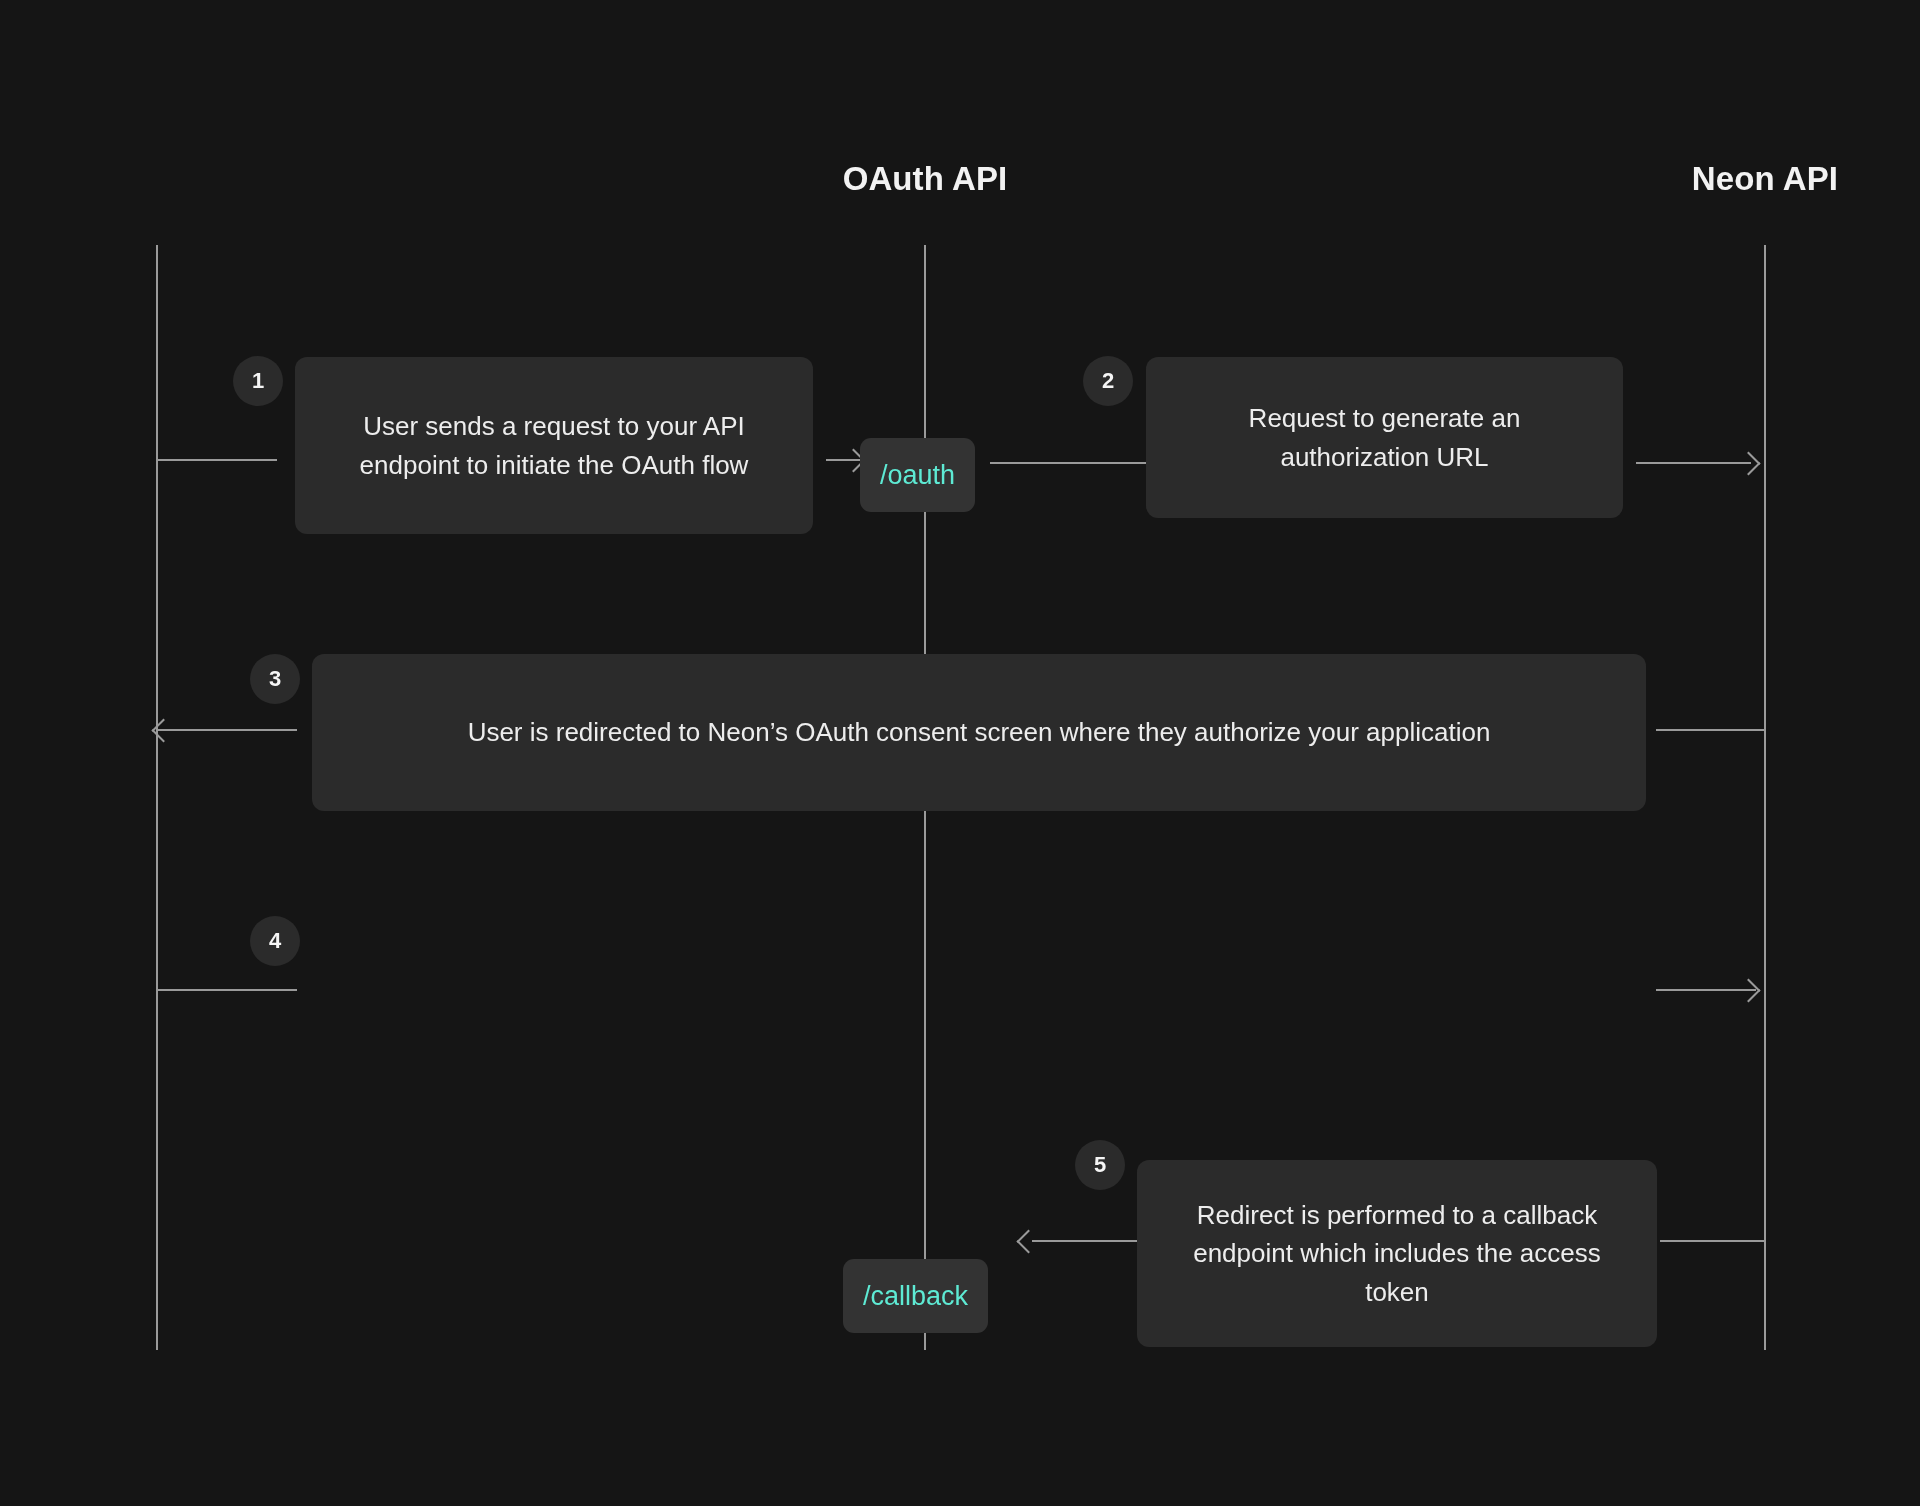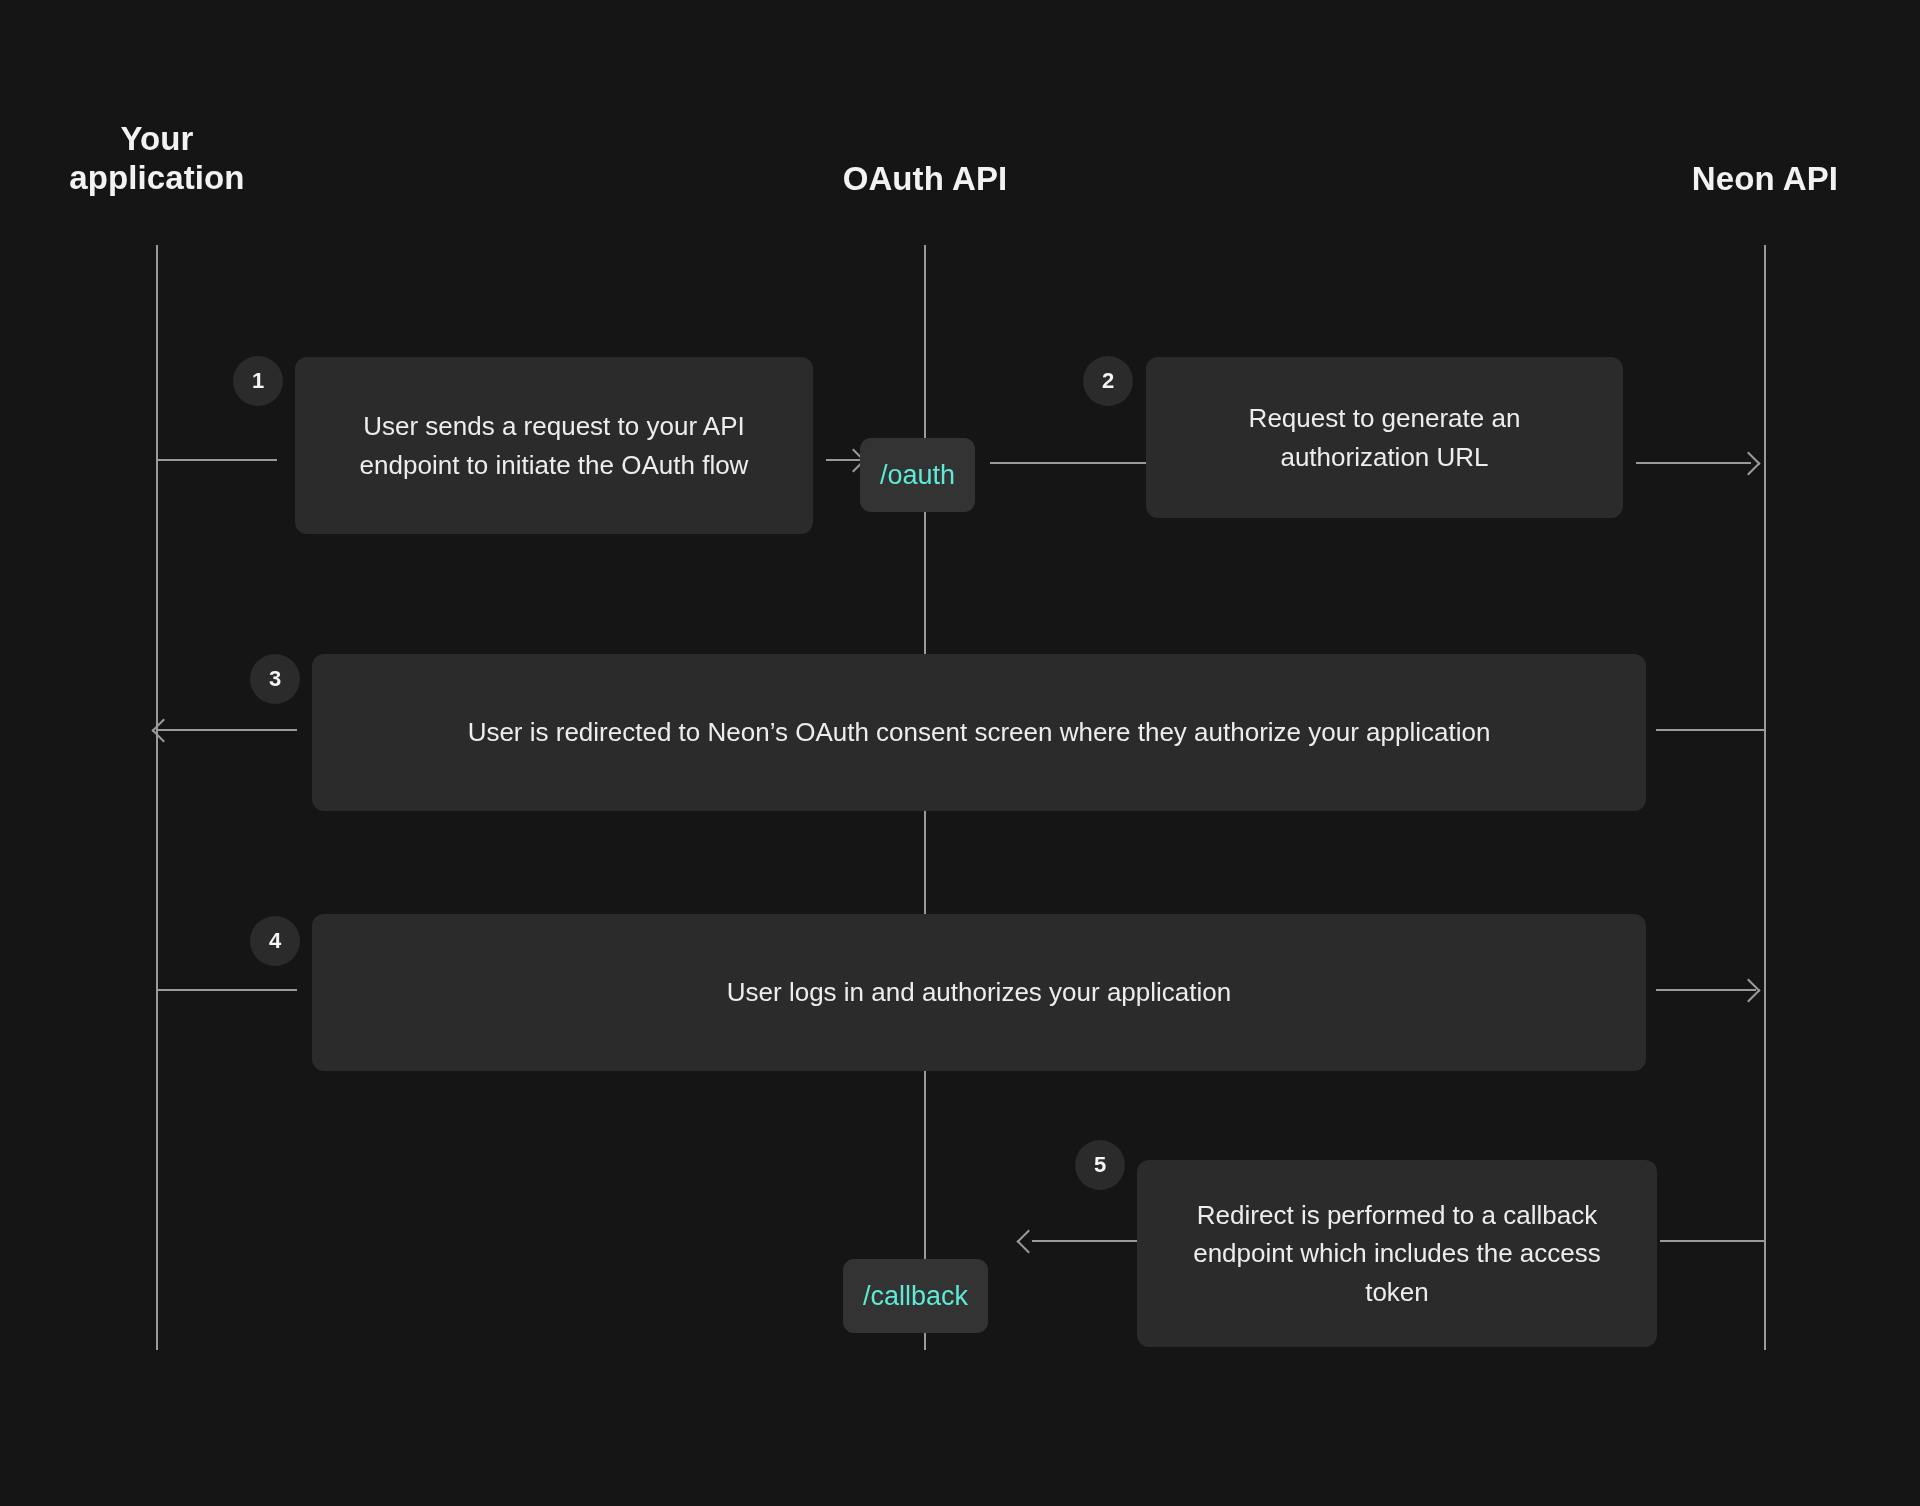--- a/index.html
+++ b/index.html
@@ -125,22 +125,20 @@
     z-index: 3;
   }
   .chev.right { transform: rotate(45deg); }
   .chev.left  { transform: rotate(225deg); }
 </style>
 </head>
 <body>
 
 <div id="stage">
 
-  <div class="lane-title left">Your
-application</div>
   <div class="lane-title middle">OAuth API</div>
   <div class="lane-title right">Neon API</div>
 
   <div class="lifeline left"></div>
   <div class="lifeline middle"></div>
   <div class="lifeline right"></div>
 
   <div class="conn" style="left:157px; top:459px; width:120px;"></div>
   <div class="conn" style="left:826px; top:459px; width:35px;"></div>
   <div class="chev right" style="left:845px; top:452px;"></div>
@@ -164,23 +162,20 @@
   <div class="conn" style="left:1656px; top:729px; width:110px;"></div>
   <div class="badge badge3">3</div>
   <div class="step-box box3">
     <span class="txt">User is redirected to Neon’s OAuth consent screen where they authorize your application</span>
   </div>
 
   <div class="conn" style="left:157px; top:989px; width:140px;"></div>
   <div class="conn" style="left:1656px; top:989px; width:100px;"></div>
   <div class="chev right" style="left:1740px; top:982px;"></div>
   <div class="badge badge4">4</div>
-  <div class="step-box box4">
-    <span class="txt">User logs in and authorizes your application</span>
-  </div>
 
   <div class="chip chip-callback">/callback</div>
   <div class="chev left" style="left:1020px; top:1233px;"></div>
   <div class="conn" style="left:1032px; top:1240px; width:105px;"></div>
   <div class="conn" style="left:1660px; top:1240px; width:105px;"></div>
   <div class="badge badge5">5</div>
   <div class="step-box box5">
     <span class="txt">Redirect is performed to a callback endpoint which includes the access token</span>
   </div>
 

